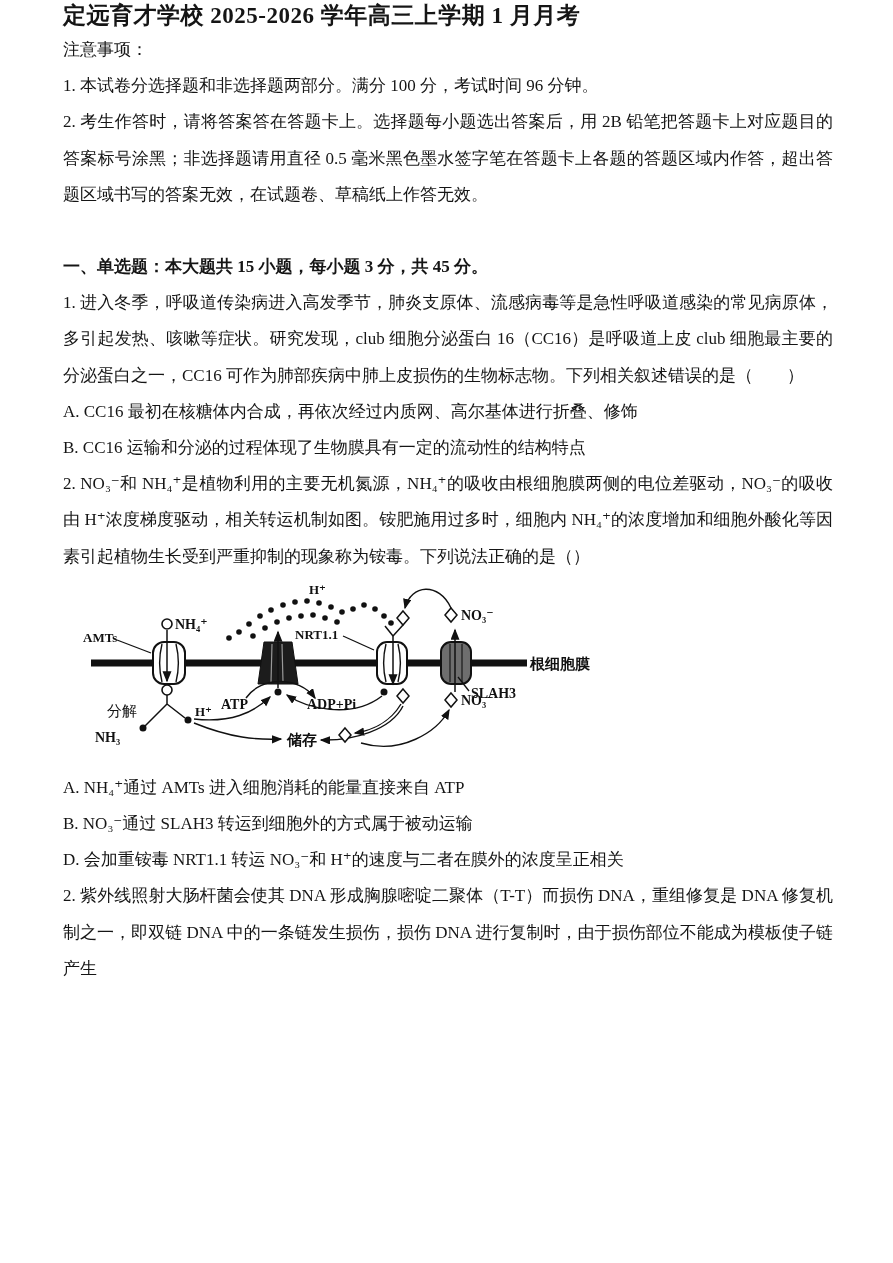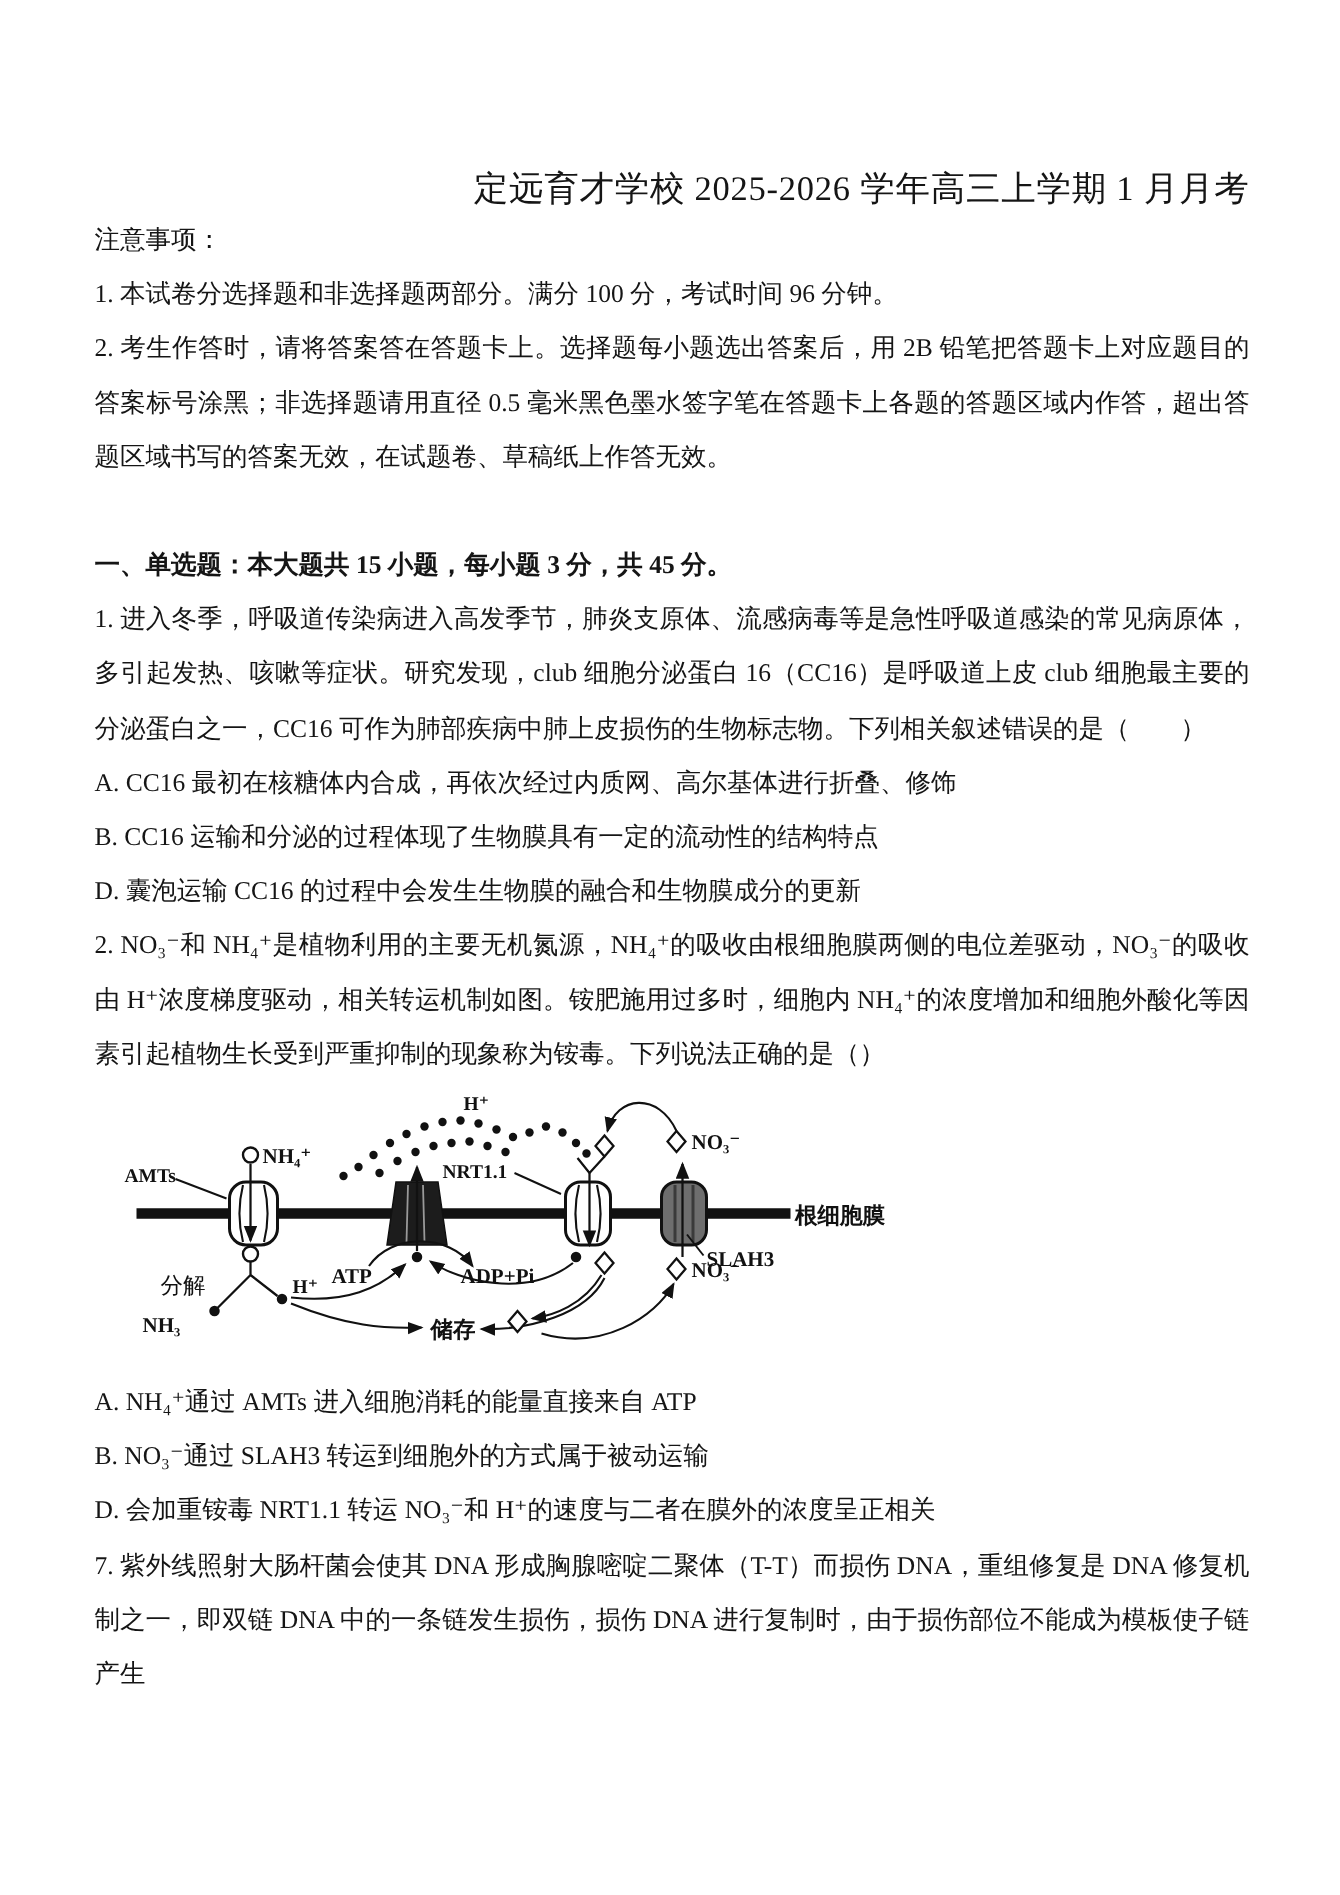--- a/index.html
+++ b/index.html
@@ -3,21 +3,21 @@
 <meta charset="utf-8">
 <style>
   html,body{margin:0;padding:0;background:#ffffff;}
   body{
     width:893px;height:1263px;overflow:hidden;
     color:#151515;
     font-family:"Liberation Serif","DejaVu Serif",serif;
   }
   .page{box-sizing:border-box;width:893px;height:1263px;padding:0 60px 0 63px;}
   .doc-title{
-    padding-top:110px;text-align:right;font-weight:normal;
+    text-align:left;font-weight:bold;
     font-size:23px;line-height:32px;letter-spacing:0.5px;
   }
   .doc-subtitle{margin-top:20px;text-align:center;font-weight:bold;font-size:21px;line-height:28px;}
   .para{font-size:17px;line-height:36.2px;text-align:justify;margin:0;}
   .notice-heading{}
   .section-heading{font-weight:bold;margin-top:36px;}
   .diagram-wrap{margin:5px 0 4px 18px;}
   svg text{font-family:"Liberation Serif","DejaVu Serif",serif;fill:#111;}
   svg .lat{font-weight:bold;font-size:14px;}
   svg .lat-sm{font-weight:bold;font-size:13px;}
@@ -33,21 +33,20 @@
 
   <p class="para notice-heading">注意事项：</p>
   <p class="para">1. 本试卷分选择题和非选择题两部分。满分 100 分，考试时间 96 分钟。</p>
   <p class="para">2. 考生作答时，请将答案答在答题卡上。选择题每小题选出答案后，用 2B 铅笔把答题卡上对应题目的答案标号涂黑；非选择题请用直径 0.5 毫米黑色墨水签字笔在答题卡上各题的答题区域内作答，超出答题区域书写的答案无效，在试题卷、草稿纸上作答无效。</p>
 
   <p class="para section-heading">一、单选题：本大题共 15 小题，每小题 3 分，共 45 分。</p>
 
   <p class="para">1. 进入冬季，呼吸道传染病进入高发季节，肺炎支原体、流感病毒等是急性呼吸道感染的常见病原体，多引起发热、咳嗽等症状。研究发现，club 细胞分泌蛋白 16（CC16）是呼吸道上皮 club 细胞最主要的分泌蛋白之一，CC16 可作为肺部疾病中肺上皮损伤的生物标志物。下列相关叙述错误的是（　　）</p>
   <p class="para">A. CC16 最初在核糖体内合成，再依次经过内质网、高尔基体进行折叠、修饰</p>
   <p class="para">B. CC16 运输和分泌的过程体现了生物膜具有一定的流动性的结构特点</p>
-  <p class="para">D. 囊泡运输 CC16 的过程中会发生生物膜的融合和生物膜成分的更新</p>
 
   <p class="para">2. NO₃⁻和 NH₄⁺是植物利用的主要无机氮源，NH₄⁺的吸收由根细胞膜两侧的电位差驱动，NO₃⁻的吸收由 H⁺浓度梯度驱动，相关转运机制如图。铵肥施用过多时，细胞内 NH₄⁺的浓度增加和细胞外酸化等因素引起植物生长受到严重抑制的现象称为铵毒。下列说法正确的是（）</p>
 
   <div class="diagram-wrap">
     <svg width="540" height="182" viewBox="0 0 540 182">
       <defs>
         <marker id="arr" markerWidth="9" markerHeight="8" refX="6.5" refY="3" orient="auto">
           <path d="M0,0 L7.5,3 L0,6 z" fill="#111"></path>
         </marker>
       </defs>
@@ -138,15 +137,15 @@
       <path class="stroke" stroke-width="1.4" d="M320,124 C308,144 288,151 274,153" marker-end="url(#arr)"></path>
       <polygon points="264,148 270,155 264,162 258,155" fill="#fff" stroke="#111" stroke-width="1.5"></polygon>
       <path class="stroke" stroke-width="1.4" d="M280,163 C320,175 356,152 368,130" marker-end="url(#arr)"></path>
     </svg>
   </div>
 
   <p class="para">A. NH₄⁺通过 AMTs 进入细胞消耗的能量直接来自 ATP</p>
   <p class="para">B. NO₃⁻通过 SLAH3 转运到细胞外的方式属于被动运输</p>
   <p class="para">D. 会加重铵毒 NRT1.1 转运 NO₃⁻和 H⁺的速度与二者在膜外的浓度呈正相关</p>
 
-  <p class="para">7. 紫外线照射大肠杆菌会使其 DNA 形成胸腺嘧啶二聚体（T-T）而损伤 DNA，重组修复是 DNA 修复机制之一，即双链 DNA 中的一条链发生损伤，损伤 DNA 进行复制时，由于损伤部位不能成为模板使子链产生</p>
+  <p class="para">2. 紫外线照射大肠杆菌会使其 DNA 形成胸腺嘧啶二聚体（T-T）而损伤 DNA，重组修复是 DNA 修复机制之一，即双链 DNA 中的一条链发生损伤，损伤 DNA 进行复制时，由于损伤部位不能成为模板使子链产生</p>
 
 </div>
 
 </body></html>

